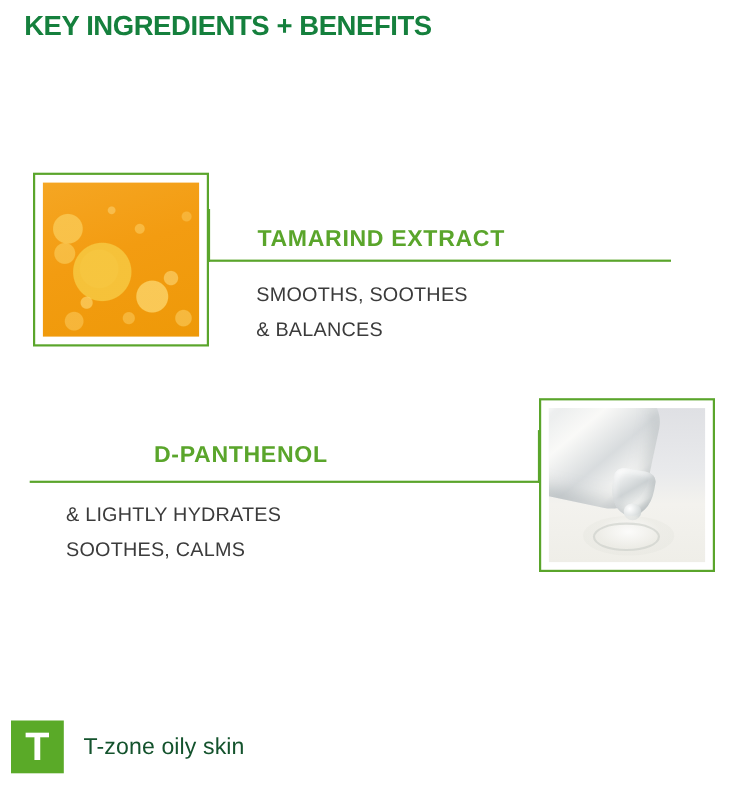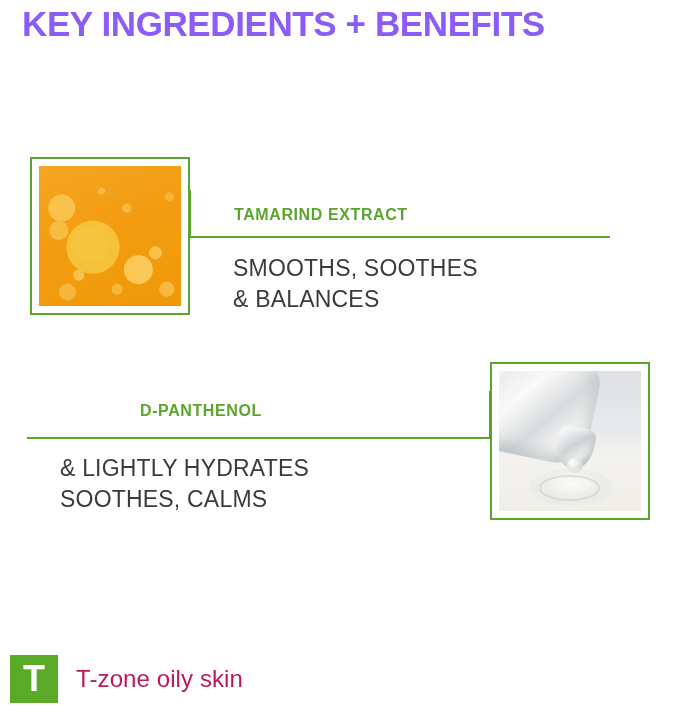--- a/index.html
+++ b/index.html
@@ -14,24 +14,24 @@
     font-family: "Liberation Sans", sans-serif;
     overflow: hidden;
   }
 
   
   .page-title {
     position: absolute;
     left: 22px;
     top: 2px;
     width: 640px;
-    font-size: 35px;
+    font-size: 25px;
     font-weight: bold;
     letter-spacing: -0.4px;
-    color: #8b5cf6;
+    color: #15803d;
     white-space: nowrap;
     line-height: 44px;
   }
 
   
   .ingredient-row { position: absolute; }
 
   
   .thumb-frame {
     position: absolute;
@@ -143,29 +143,29 @@
     background: #5aa52b;
   }
   .rule-v {
     position: absolute;
     width: 2px;
     background: #5aa52b;
   }
 
   .ing-name {
     position: absolute;
-    font-size: 16px;
+    font-size: 21px;
     font-weight: bold;
     letter-spacing: 0.6px;
     color: #5aa52b;
     white-space: nowrap;
   }
   .ing-desc {
     position: absolute;
-    font-size: 23px;
+    font-size: 18px;
     font-weight: normal;
     letter-spacing: 0.2px;
     color: #3b3b3b;
     line-height: 31px;
   }
   .align-right { text-align: left; }
 
   
   .skin-badge-row {
     position: absolute;
@@ -180,22 +180,22 @@
     background: #5aaa28;
     color: #ffffff;
     font-size: 36px;
     font-weight: bold;
     line-height: 48px;
     text-align: center;
     flex: 0 0 auto;
   }
   .skin-label {
     margin-left: 18px;
-    font-size: 24px;
-    color: #be185d;
+    font-size: 21px;
+    color: #14532d;
     letter-spacing: 0.1px;
     white-space: nowrap;
   }
 </style>
 </head>
 <body>
 
 <div class="page-title">KEY INGREDIENTS + BENEFITS</div>
 
 <div class="ingredient-row">

